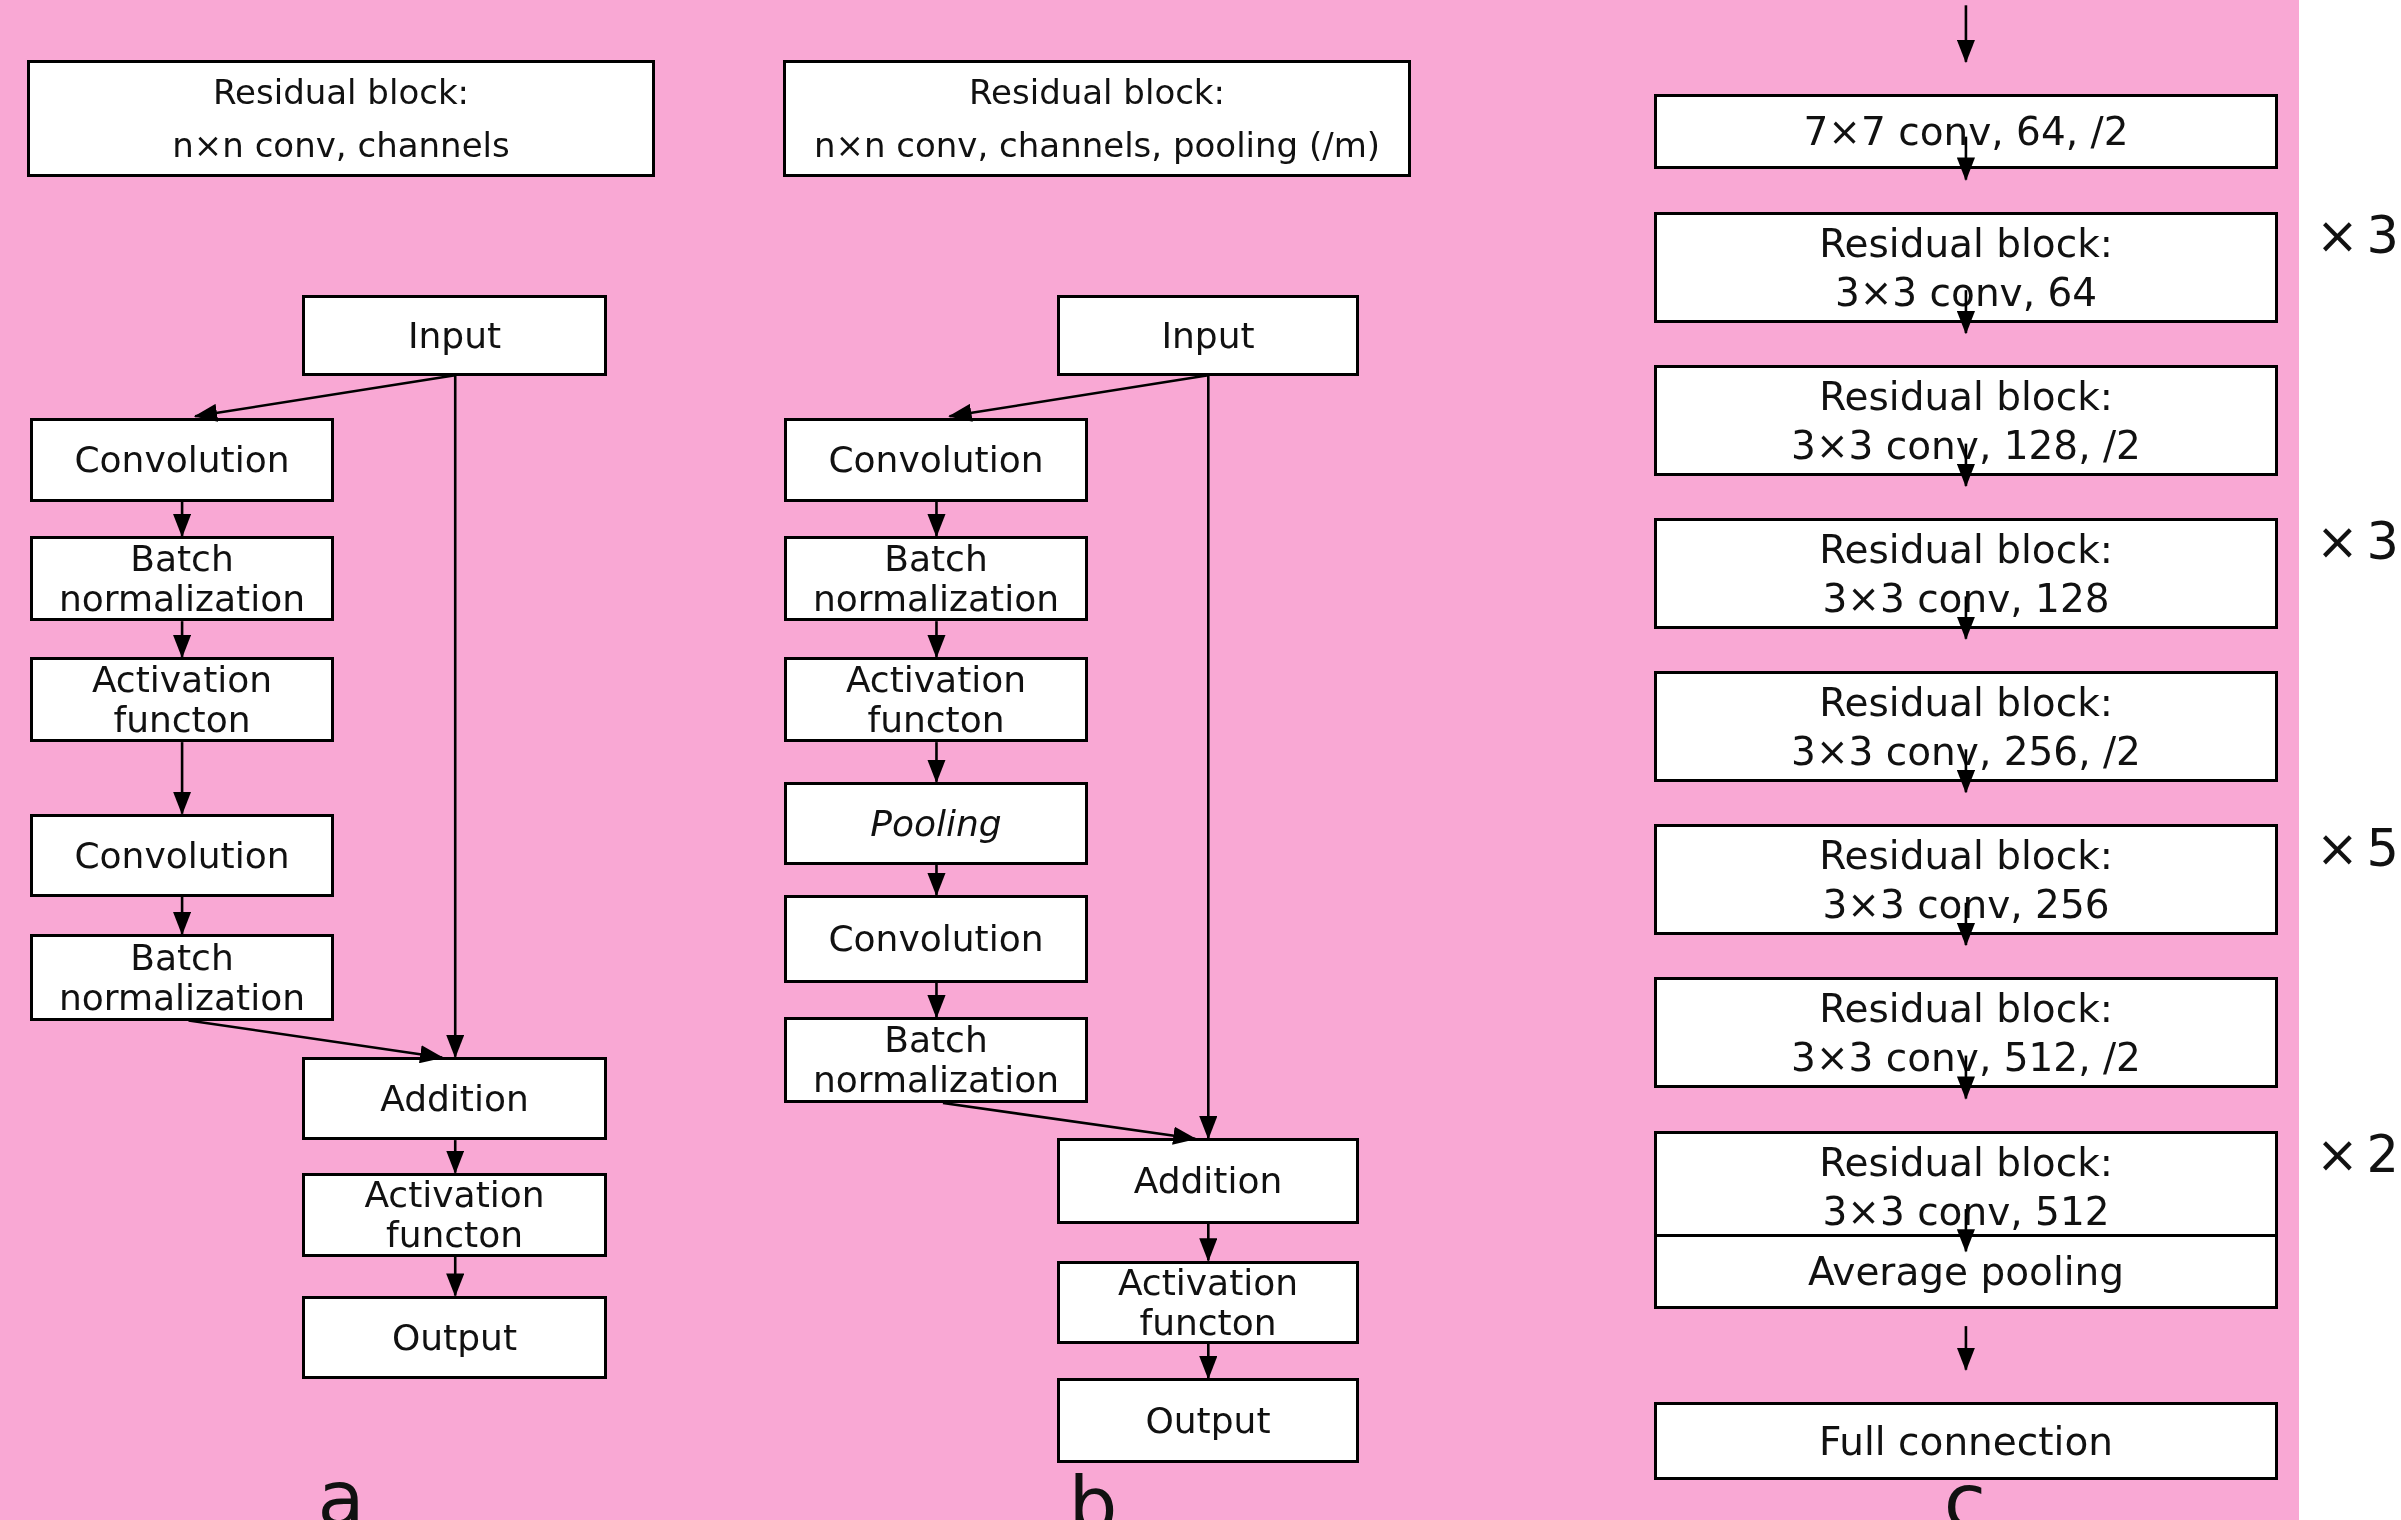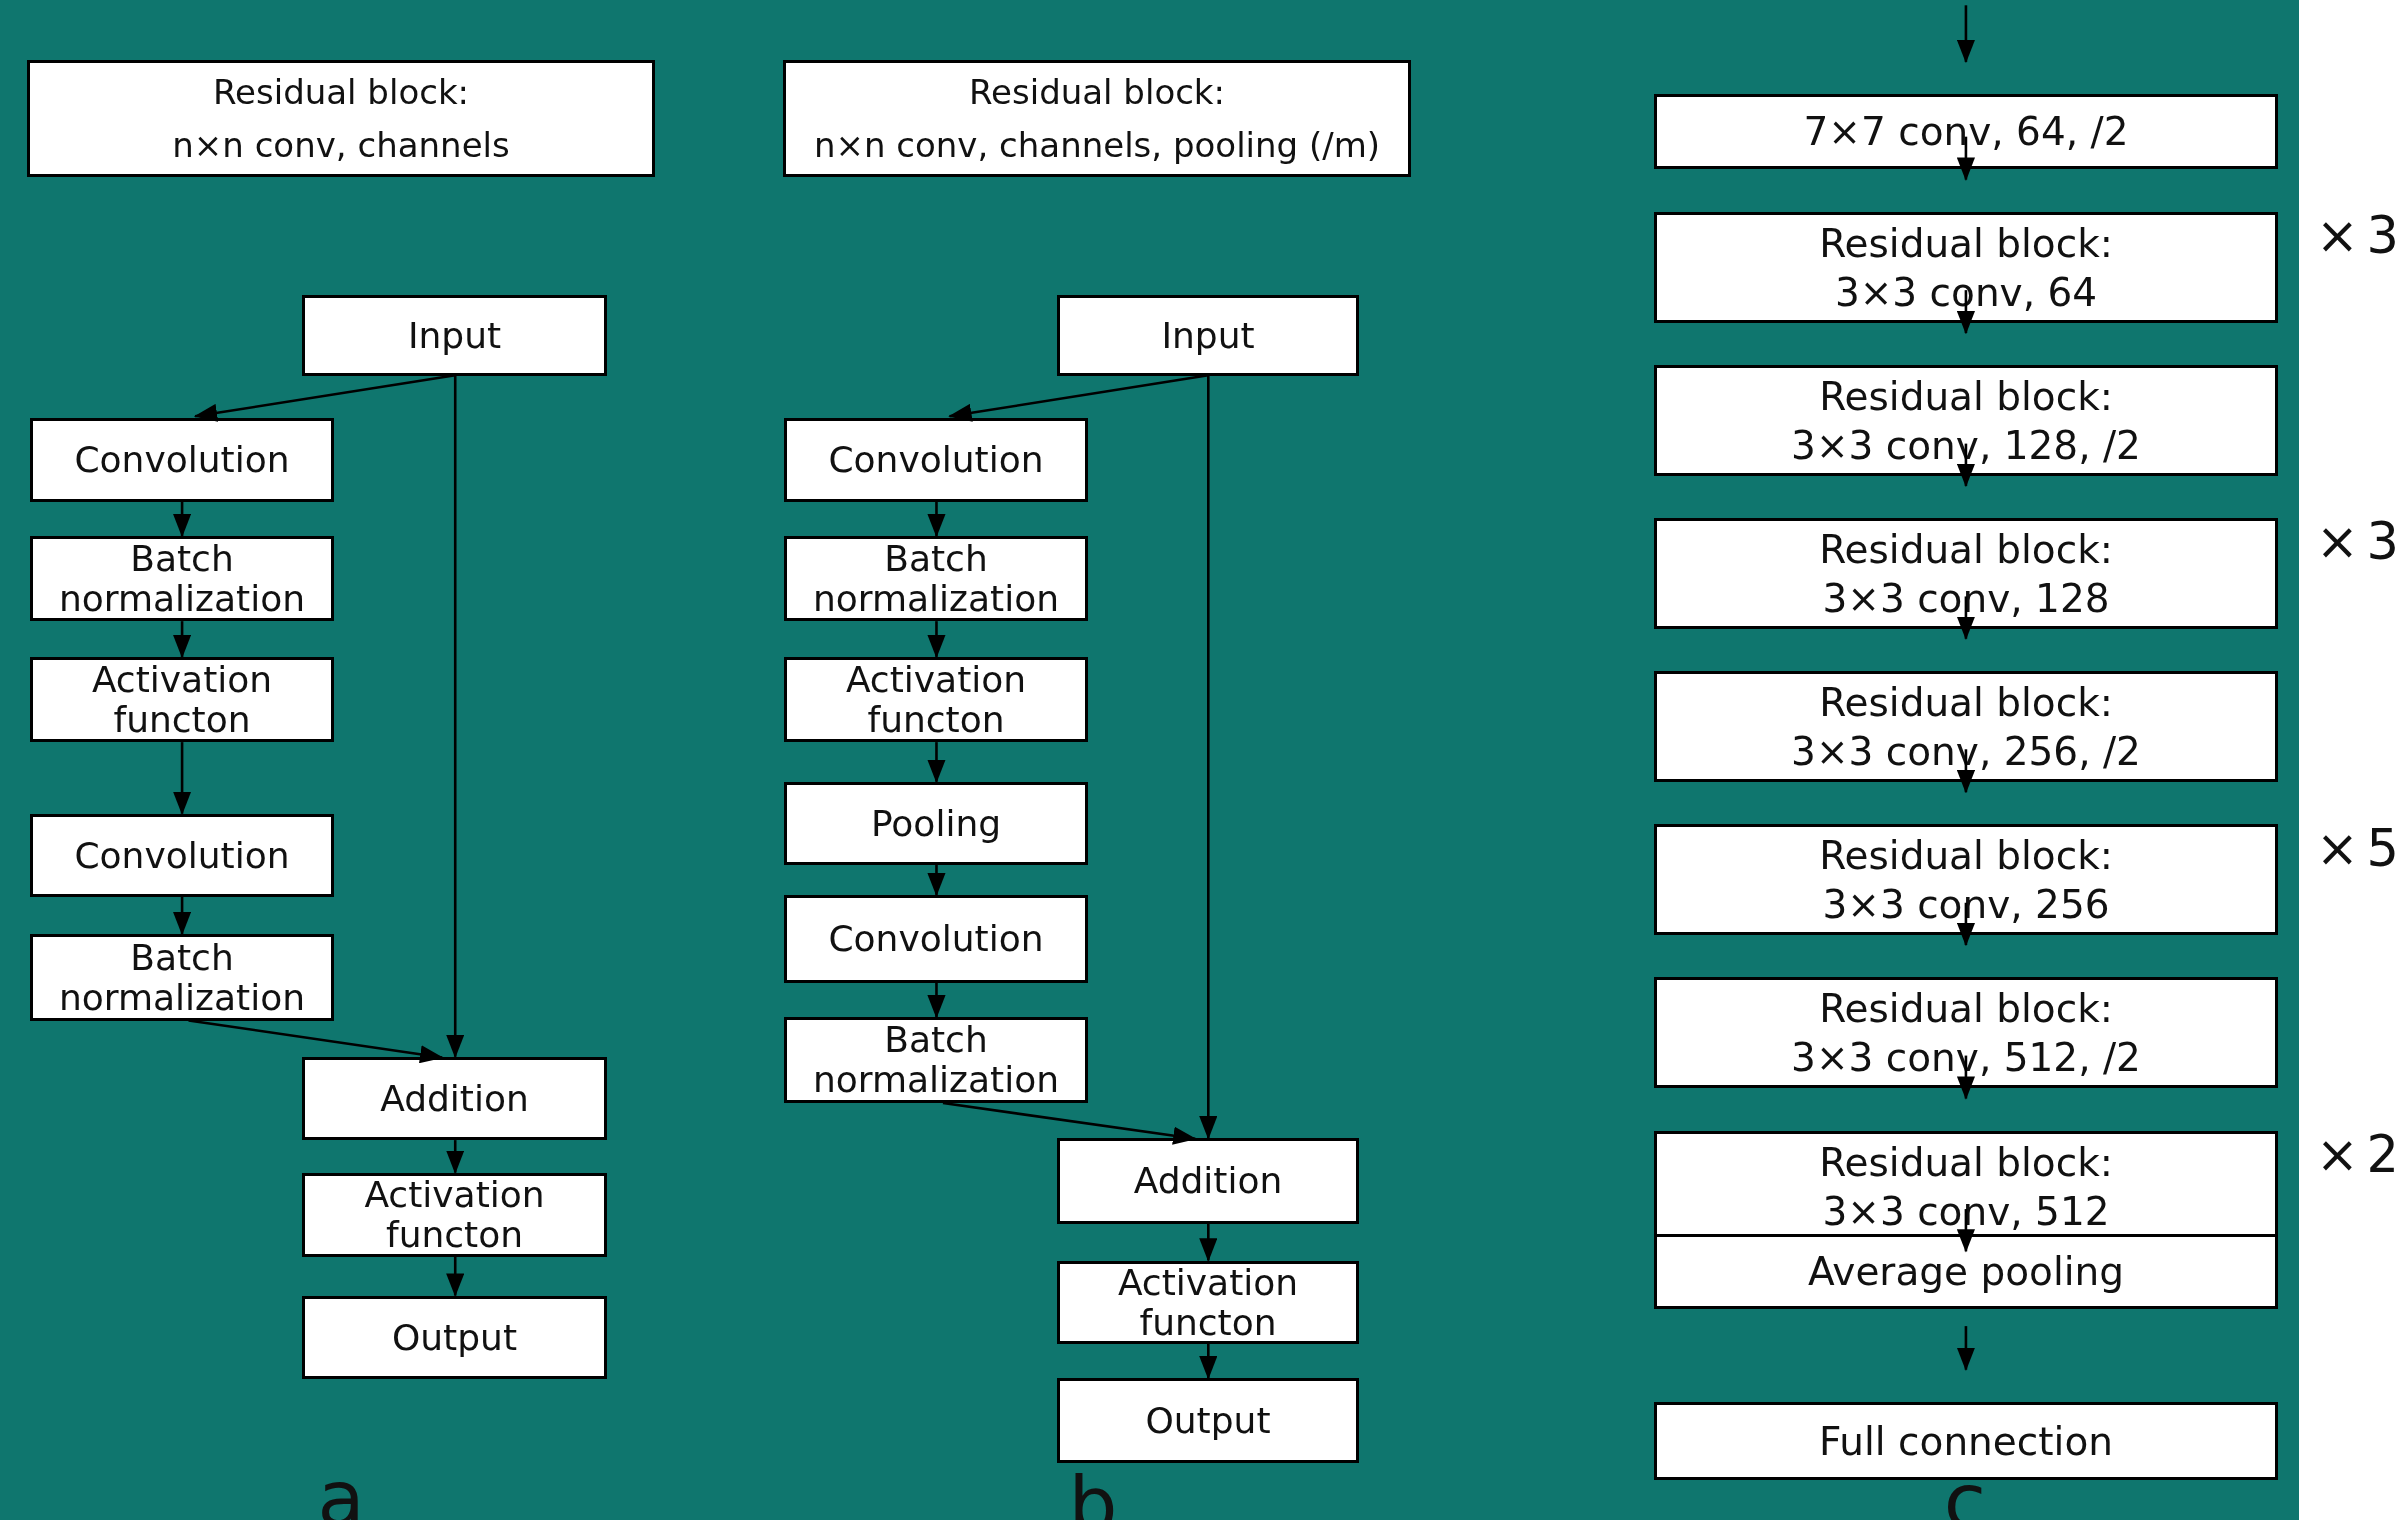--- a/index.html
+++ b/index.html
@@ -1,20 +1,20 @@
 <!DOCTYPE html>
 <html style="font-size:10.4px"><head>
 <meta charset="utf-8">
 <style>
   html, body { margin: 0; padding: 0; background: #ffffff; }
   #canvas {
     position: relative;
     width: 2299px;
     height: 1520px;
-    background: #0f766e;
+    background: #f9a8d4;
     font-family: "DejaVu Sans", "Liberation Sans", sans-serif;
     color: #000000;
   }
   .box {
     position: absolute;
     box-sizing: border-box;
     background: #ffffff;
     border: 3.9px solid #000000;
     display: flex;
     align-items: center;
@@ -69,21 +69,21 @@
   <div class="letter" style="left:341px;  top:1454px;">a</div>
 
   <div class="box hdr" style="left:783px; top:60px;   width:628px; height:117px;">Residual block:
 n×n conv, channels, pooling (/m)</div>
   <div class="box flow" style="left:1057px; top:295px;  width:302px; height:81px;">Input</div>
   <div class="box flow" style="left:784px; top:418px;  width:304px; height:84px;">Convolution</div>
   <div class="box flow" style="left:784px; top:536px;  width:304px; height:85px;">Batch
 normalization</div>
   <div class="box flow" style="left:784px; top:657px; width:304px; height:85px;">Activation
 functon</div>
-  <div class="box flow" style="left:784px; top:782px; width:304px; height:83px;">Pooling</div>
+  <div class="box flow" style="left:784px; top:782px; width:304px; height:83px;font-style:italic;">Pooling</div>
   <div class="box flow" style="left:784px; top:895px; width:304px; height:88px;">Convolution</div>
   <div class="box flow" style="left:784px; top:1017px; width:304px; height:86px;">Batch
 normalization</div>
   <div class="box flow" style="left:1057px; top:1138px; width:302px; height:86px;">Addition</div>
   <div class="box flow" style="left:1057px; top:1261px; width:302px; height:83px;">Activation
 functon</div>
   <div class="box flow" style="left:1057px; top:1378px; width:302px; height:85px;">Output</div>
   <div class="letter" style="left:1093px; top:1460px;">b</div>
 
   <div class="box cbox" style="left:1654px; top:62px;   width:624px; height:75px;">7×7 conv, 64, /2</div>

